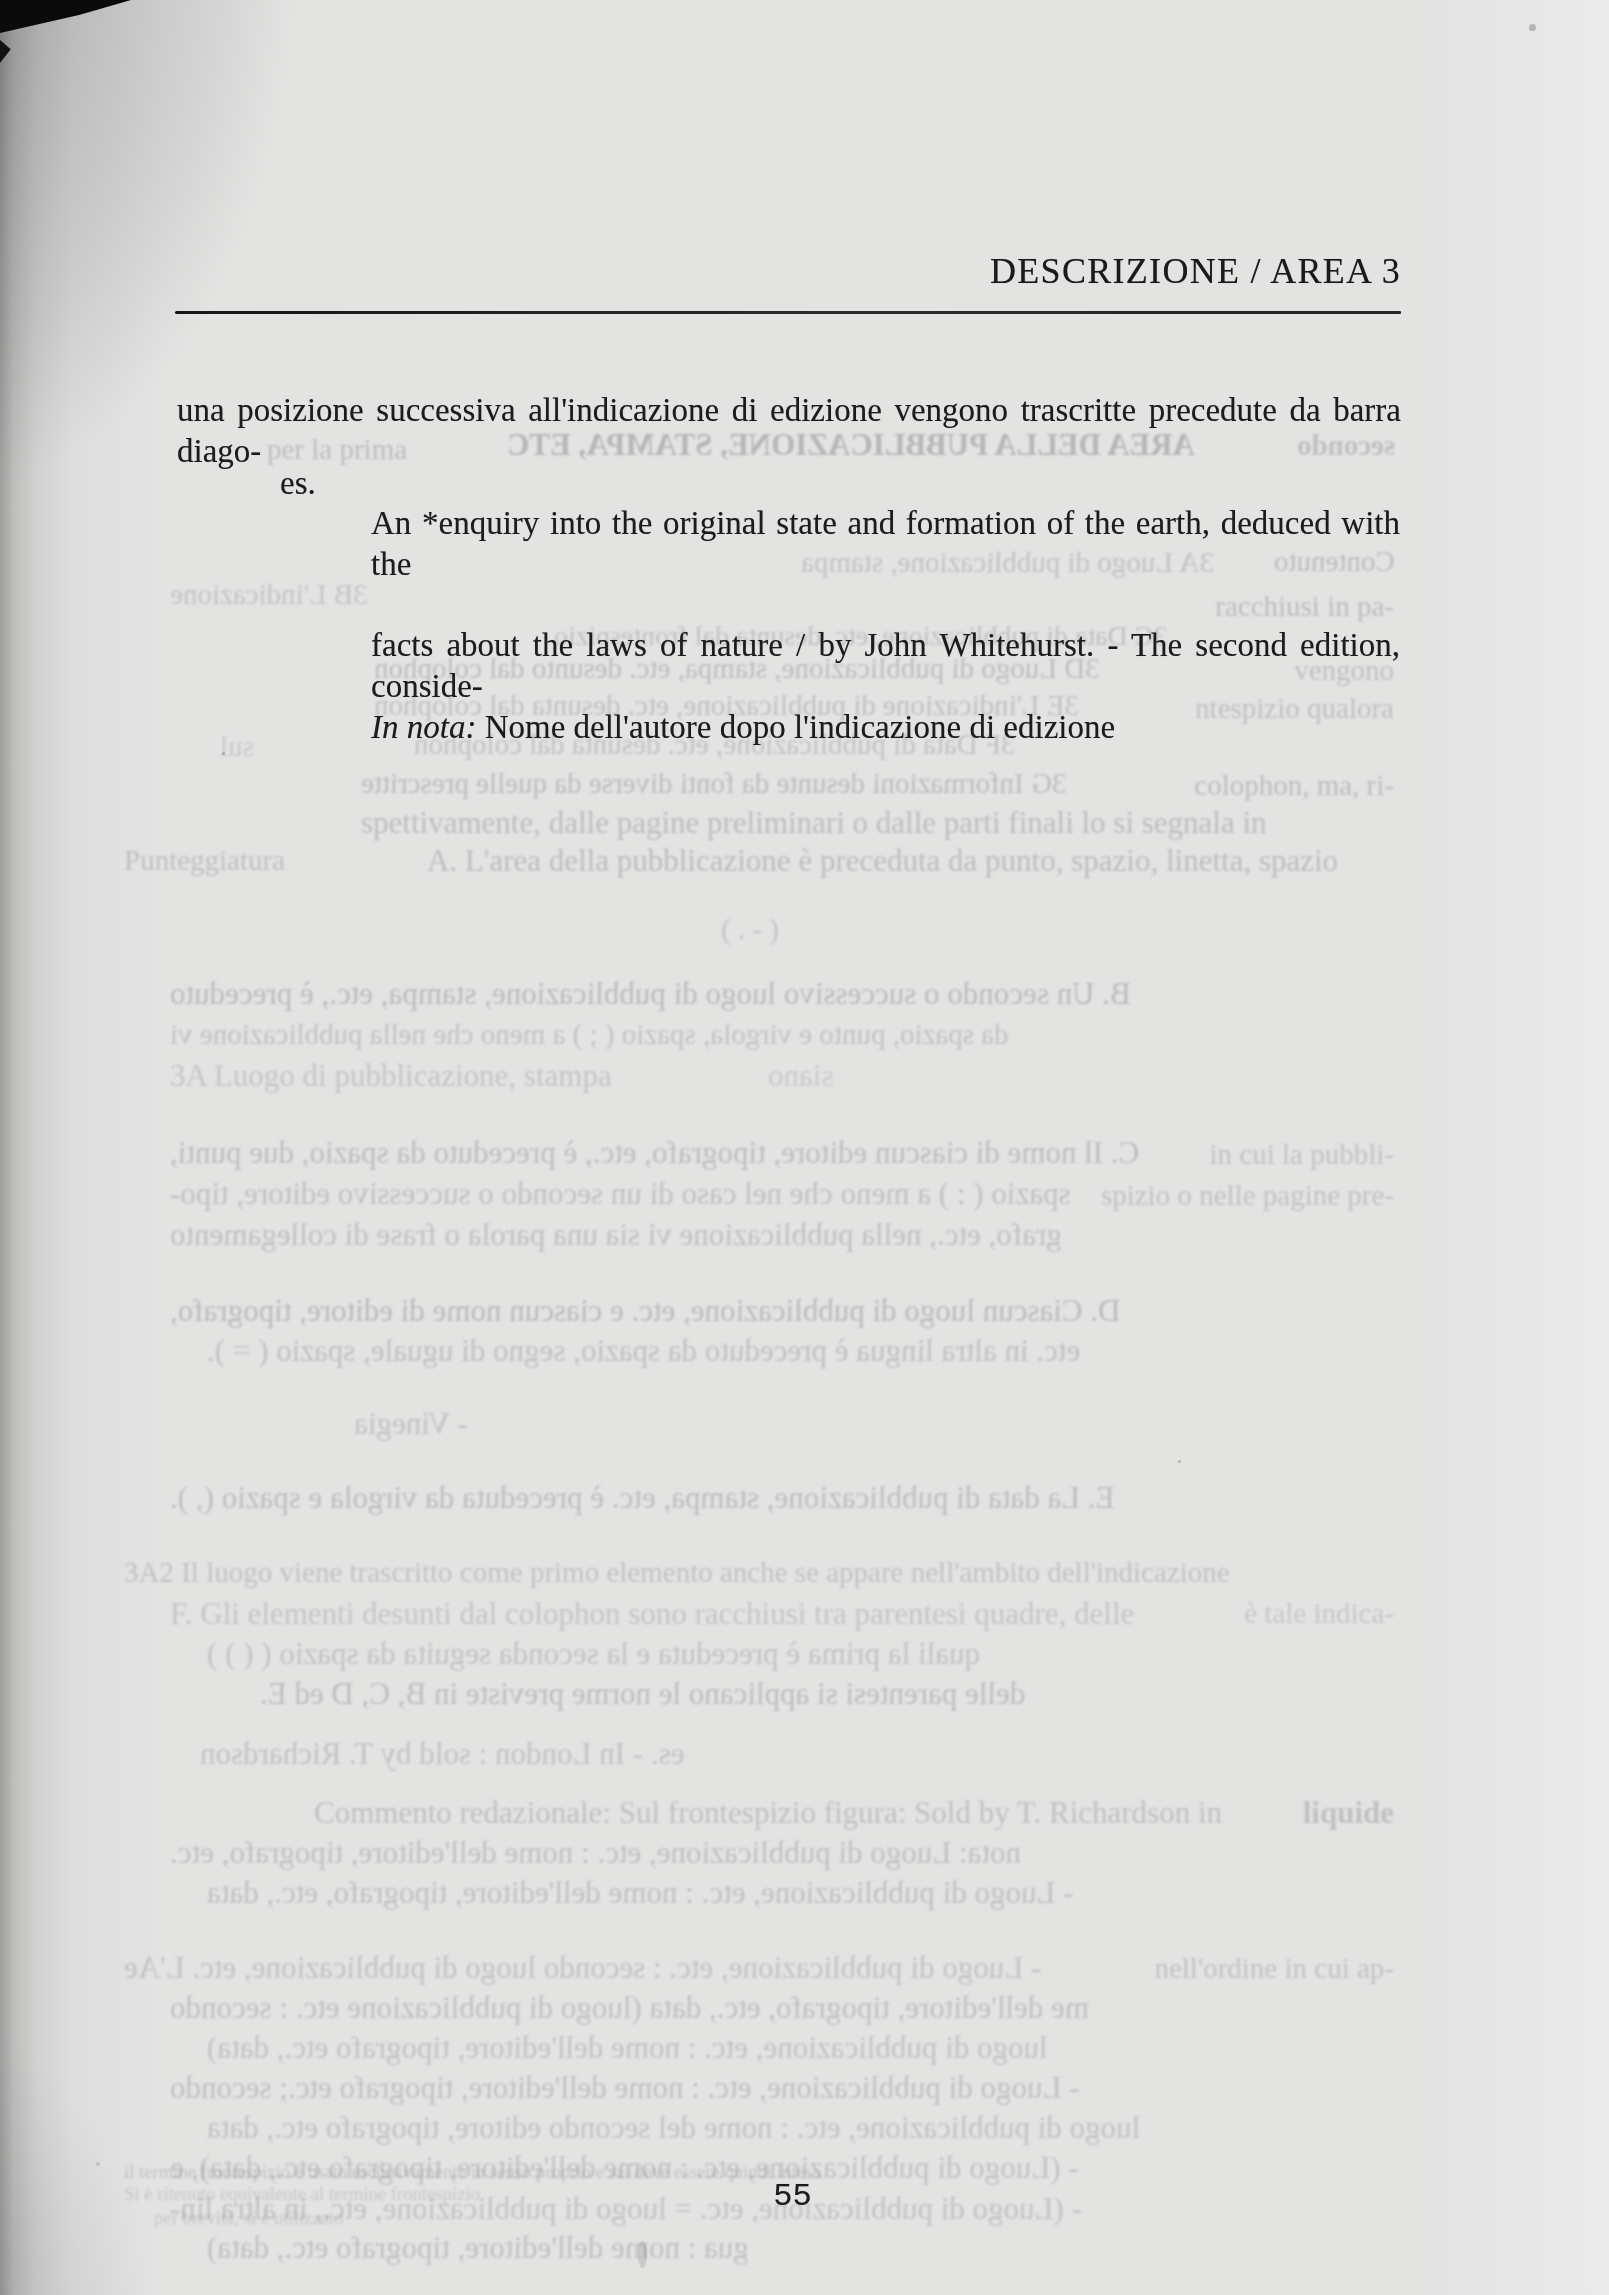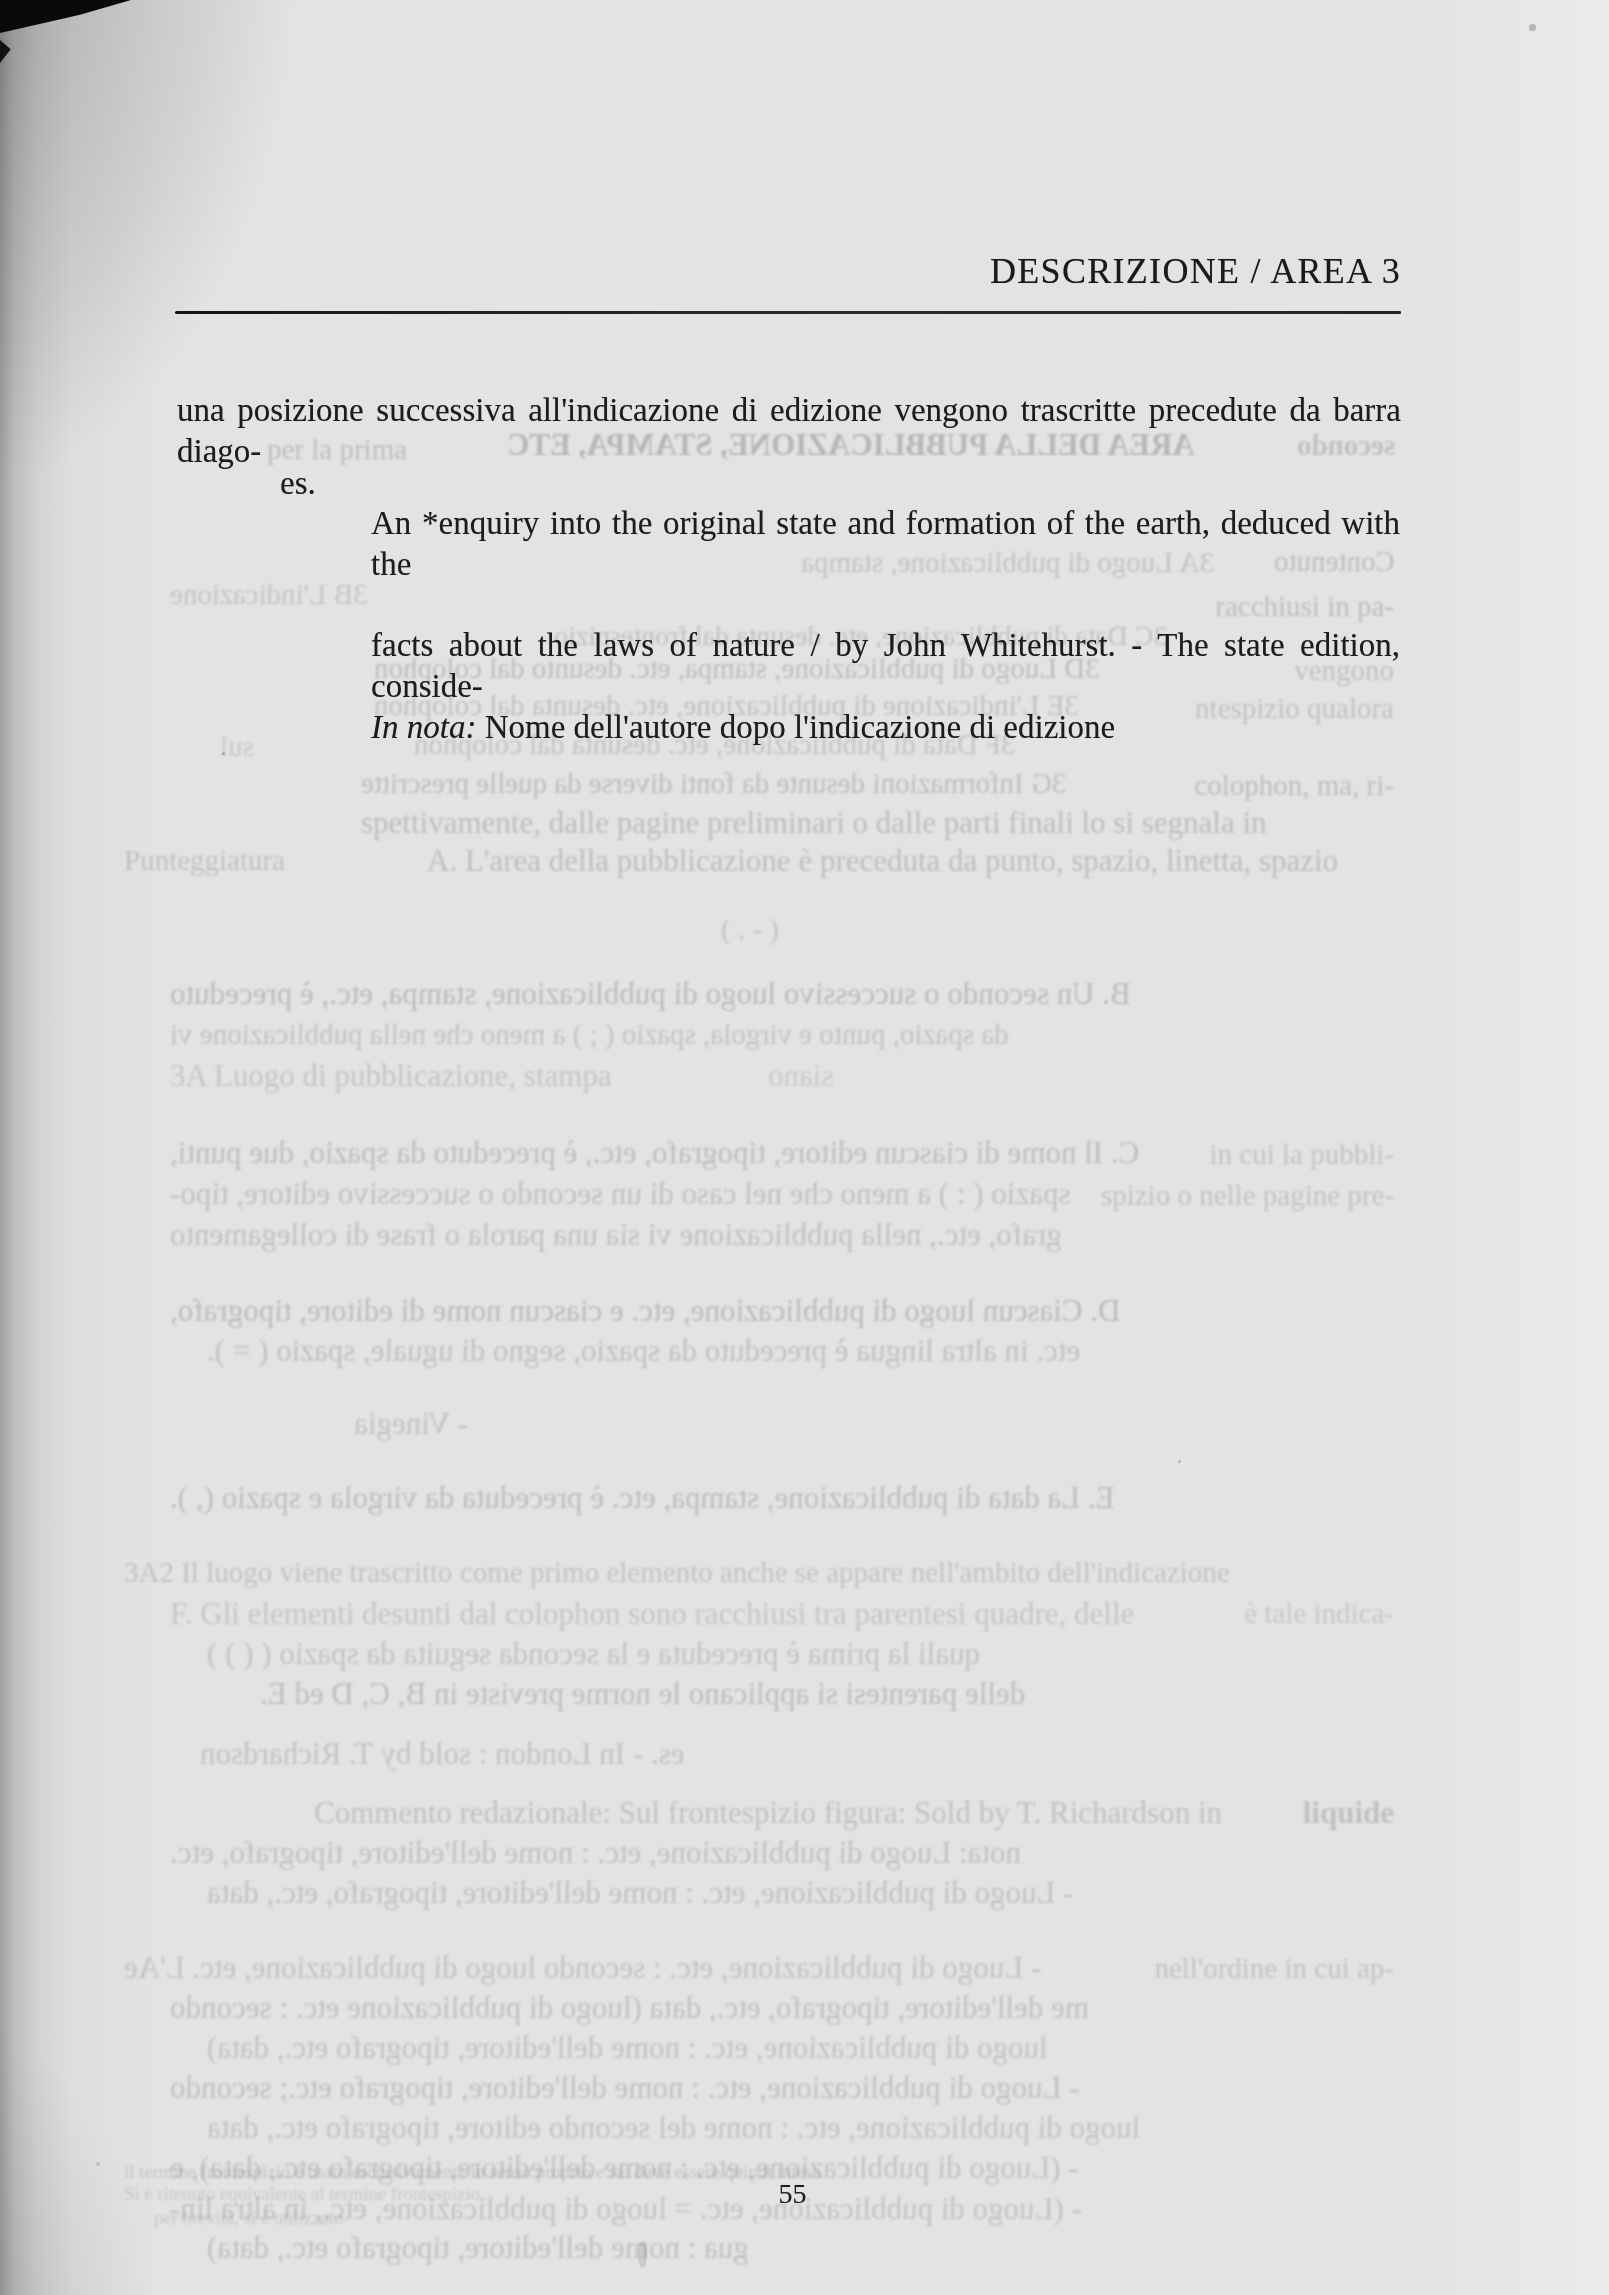--- a/index.html
+++ b/index.html
@@ -67,22 +67,23 @@
   }
   .es-label{
     position:absolute;left:0;top:0;
   }
   .ex-lines{
     position:absolute;left:91px;top:0;width:1029px;
   }
   .note-label{font-style:italic;margin-top:24px;}
   .page-number{
     position:absolute;left:756px;top:2178px;width:73px;
-    text-align:center;font-size:28px;
+    text-align:center;font-size:32px;
     text-shadow:0 0 0.7px rgba(20,20,20,0.4);
+    font-family:Liberation Mono, monospace;
   }
   .ghost-layer{position:absolute;left:0;top:0;width:100%;height:100%;pointer-events:none;}
   .ghost{
     position:absolute;white-space:nowrap;display:inline-block;
     filter:blur(1.1px);
     font-family:"Liberation Serif","DejaVu Serif",serif;
   }
   .ghost.mir{transform:scaleX(-1);}
   .speck{position:absolute;background:#3a3a3a;border-radius:50%;}
 </style>
@@ -160,21 +161,21 @@
   <div class="rule"></div>
 
   <div class="para body-text">
     <div class="just">una posizione successiva all'indicazione di edizione vengono trascritte precedute da barra diago-</div>
   </div>
 
   <div class="example body-text">
     <div class="es-label">es.</div>
     <div class="ex-lines">
       <div class="just">An *enquiry into the original state and formation of the earth, deduced with the</div>
-      <div class="just">facts about the laws of nature / by John Whitehurst. - The state edition, conside-</div>
+      <div class="just">facts about the laws of nature / by John Whitehurst. - The second edition, conside-</div>
       <div><span class="note-label">In nota:</span><span> Nome dell'autore dopo l'indicazione di edizione</span></div>
     </div>
   </div>
 
   <div class="page-number">55</div>
 
 <div class="speck" style="left: 1529px; top: 24px; width: 6.7px; height: 6.7px; opacity: 0.28;"></div>
     <div class="speck" style="left: 638px; top: 2241px; width: 9.3px; height: 27px; opacity: 0.14;"></div>
     <div class="speck" style="left: 222px; top: 752px; width: 3.3px; height: 3.3px; opacity: 0.3;"></div>
     <div class="speck" style="left: 1178px; top: 1460px; width: 2.7px; height: 2.7px; opacity: 0.25;"></div>

